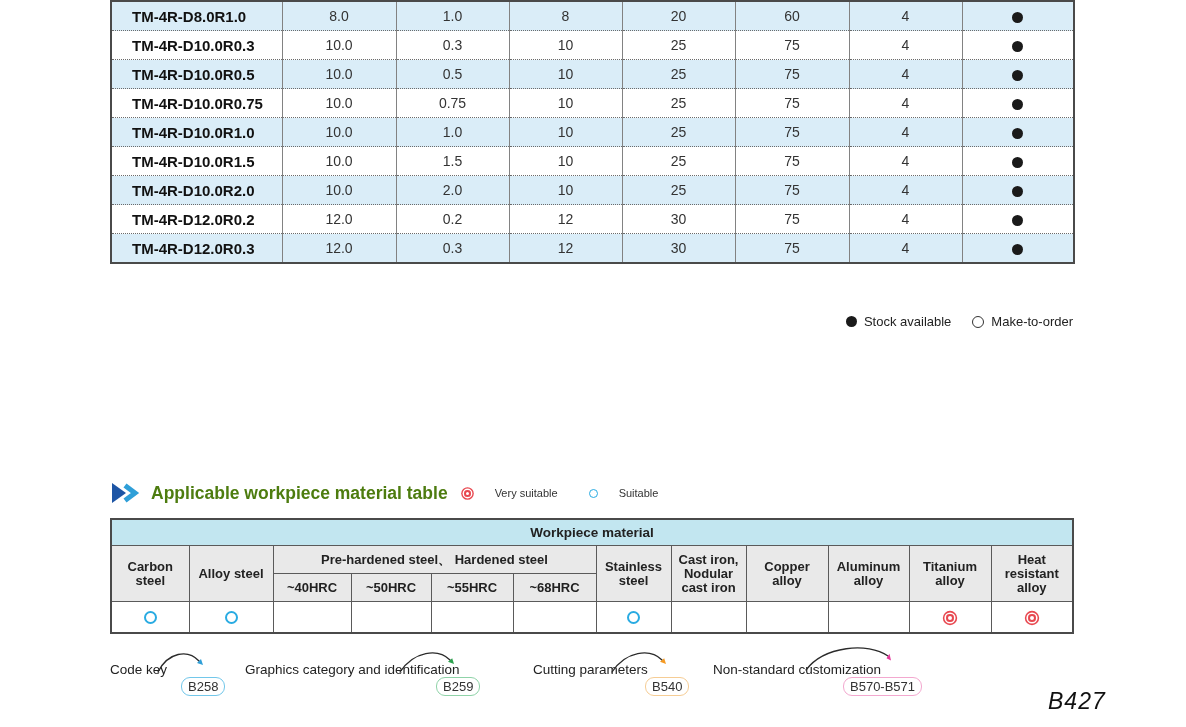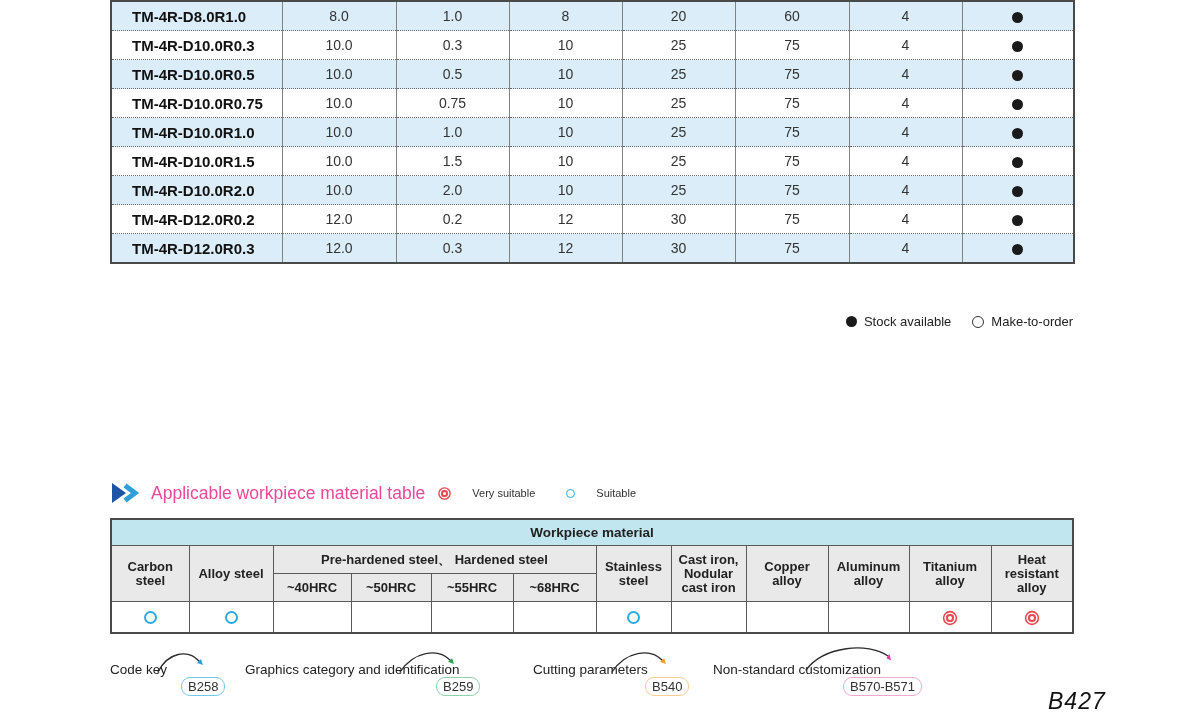--- a/index.html
+++ b/index.html
@@ -18,21 +18,21 @@
   .stock-dot{display:inline-block;width:11px;height:11px;border-radius:50%;background:var(--stockdot);vertical-align:middle;}
 
   
   .stock-legend{position:absolute;left:110px;top:314px;width:963px;display:flex;
                 justify-content:flex-end;align-items:center;gap:7px;font-size:13px;color:#222;}
   .dot-filled{display:inline-block;width:11px;height:11px;border-radius:50%;background:var(--stockdot);}
   .dot-open{display:inline-block;width:10px;height:10px;border:1.4px solid #333;border-radius:50%;margin-left:14px;}
 
   
   .heading{position:absolute;left:112px;top:482px;display:flex;align-items:center;gap:9px;}
-  .htitle{font-size:17.5px;font-weight:normal;color:#ec4899;}
+  .htitle{font-size:17.5px;font-weight:bold;color:#4d7c0f;}
   .hlegend{display:flex;align-items:center;gap:21px;font-size:11px;color:#333;margin-left:6px;}
   .hlegend .gap{margin-left:10px;}
 
   
   .mark{display:inline-block;border-radius:50%;vertical-align:middle;}
   .mark-suit{width:9px;height:9px;border:2px solid var(--suitable);}
   .mark-very{width:4px;height:4px;border:2.4px solid var(--very);
              box-shadow:0 0 0 1.6px #fff,0 0 0 3.2px var(--very);margin:0 3px;}
   .hlegend .mark-suit{width:7px;height:7px;border:1.8px solid var(--suitable);}
   .hlegend .mark-very{width:3px;height:3px;border:2px solid var(--very);

